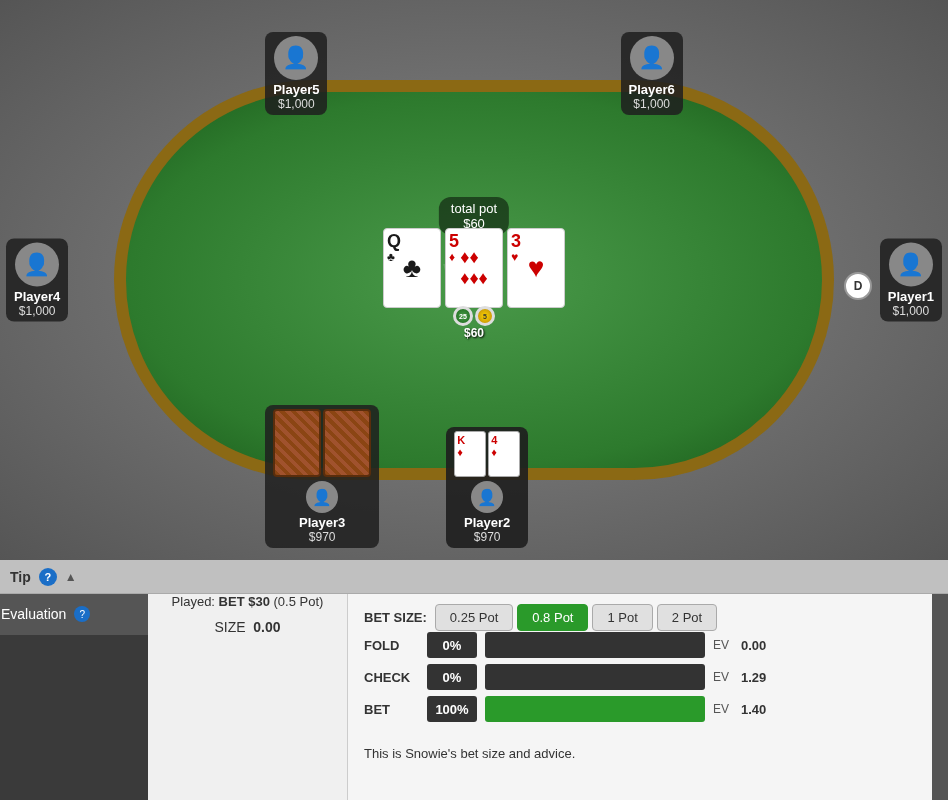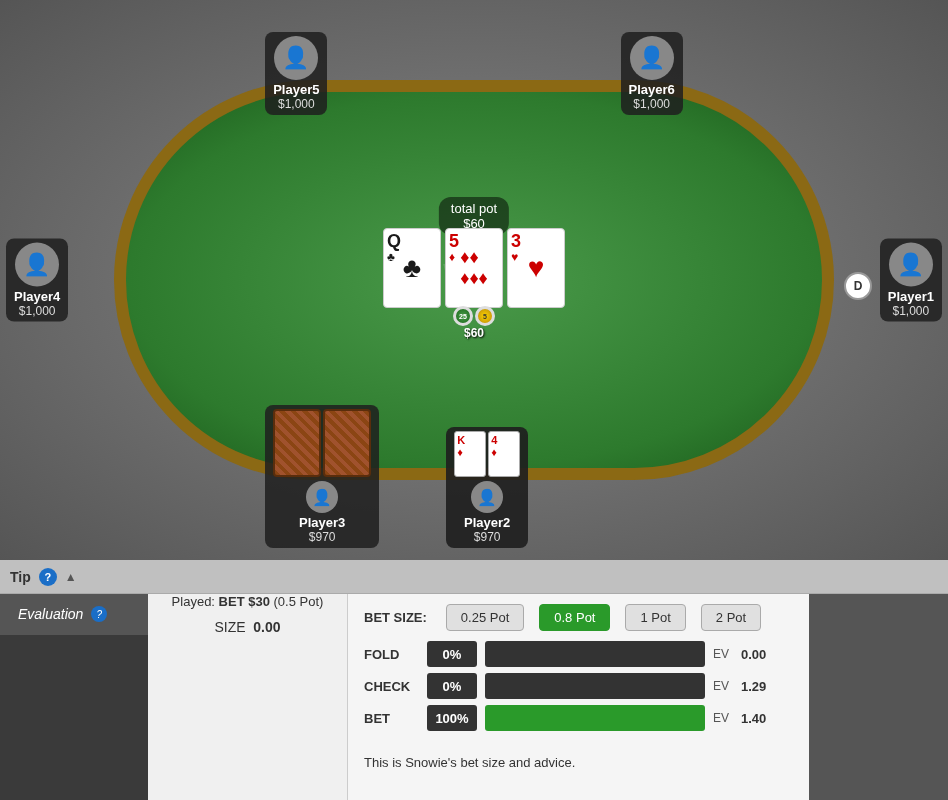--- a/index.html
+++ b/index.html
@@ -216,21 +216,21 @@
       font-size: 12px;
       display: flex;
       align-items: center;
       justify-content: center;
       top: 48%;
       right: -50px;
     }
 
     
     .bottom-panel {
-      width: 809px;
+      width: 932px;
       height: 240px;
       background: #e8e8e8;
       display: flex;
       position: relative;
     }
 
     
     .tip-bar {
       position: absolute;
       top: 0;
@@ -269,29 +269,28 @@
     }
 
     
     .sidebar {
       width: 148px;
       background: #3a3a3a;
       margin-top: 34px;
       height: 206px;
     }
     .sidebar-item {
-      padding: 12px 18px;
+      padding: 12px 1px;
       color: white;
       font-size: 14px;
       cursor: pointer;
       border-bottom: 1px solid #555;
       display: flex;
       align-items: center;
       gap: 8px;
-      font-style: italic;
     }
     .sidebar-item.active {
       background: #555;
     }
     .sidebar-item .help-icon-small {
       width: 16px;
       height: 16px;
       background: #1a6ec7;
       border-radius: 50%;
       color: white;
@@ -343,22 +342,22 @@
     
     .analysis-panel {
       flex: 1;
       padding: 10px 16px;
       background: #f5f5f5;
     }
 
     .bet-size-row {
       display: flex;
       align-items: center;
-      gap: 15px;
-      margin-bottom: 10px;
+      gap: 4px;
+      margin-bottom: 1px;
     }
     .bet-size-label {
       font-size: 13px;
       font-weight: bold;
       color: #333;
       margin-right: 4px;
     }
     .bet-size-btn {
       padding: 5px 14px;
       border: 1px solid #aaa;

